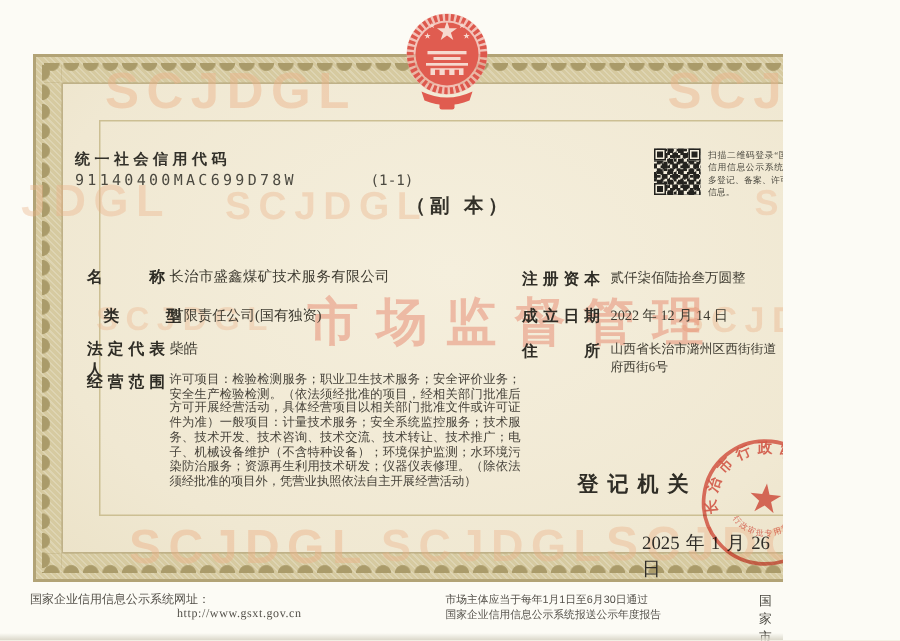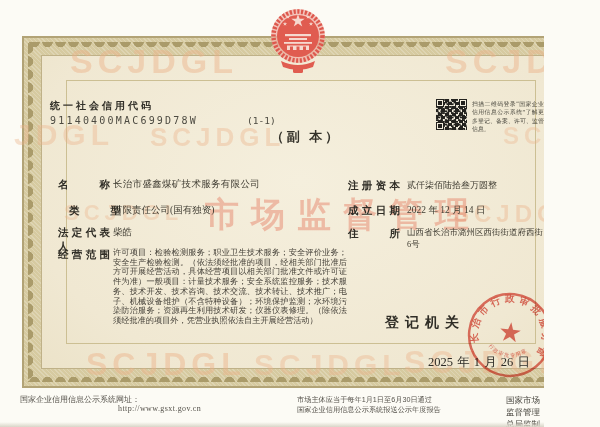--- a/index.html
+++ b/index.html
@@ -1,17 +1,17 @@
 <!DOCTYPE html>
 <html><head>
 <meta charset="utf-8">
 <style>
   html,body{margin:0;padding:0;}
   body{width:600px;height:427px;font-family:"Liberation Sans",sans-serif;background:#fcfbf5;}
-  .page{position:relative;width:544px;height:427px;overflow:hidden;background:#fcfbf5;}
+  .page{position:relative;width:492px;height:427px;overflow:hidden;background:#fcfbf5;padding-left:30px;}
   .page-edge{position:absolute;left:0;right:0;bottom:0;height:5px;
     background:linear-gradient(rgba(0,0,0,0),#d9d6c8);}
 
   
   .cert{position:absolute;left:22px;top:36px;width:558px;height:352px;}
   .band{position:absolute;inset:0;background:
       repeating-linear-gradient(45deg,rgba(255,255,255,.20) 0 1px,rgba(0,0,0,0) 1px 3px),
       #d6caa0;border:2px solid #b2a376;box-sizing:border-box;}
   .sc{position:absolute;background-repeat:repeat-x;}
   .sc-top{top:4px;left:4px;right:4px;height:13px;

